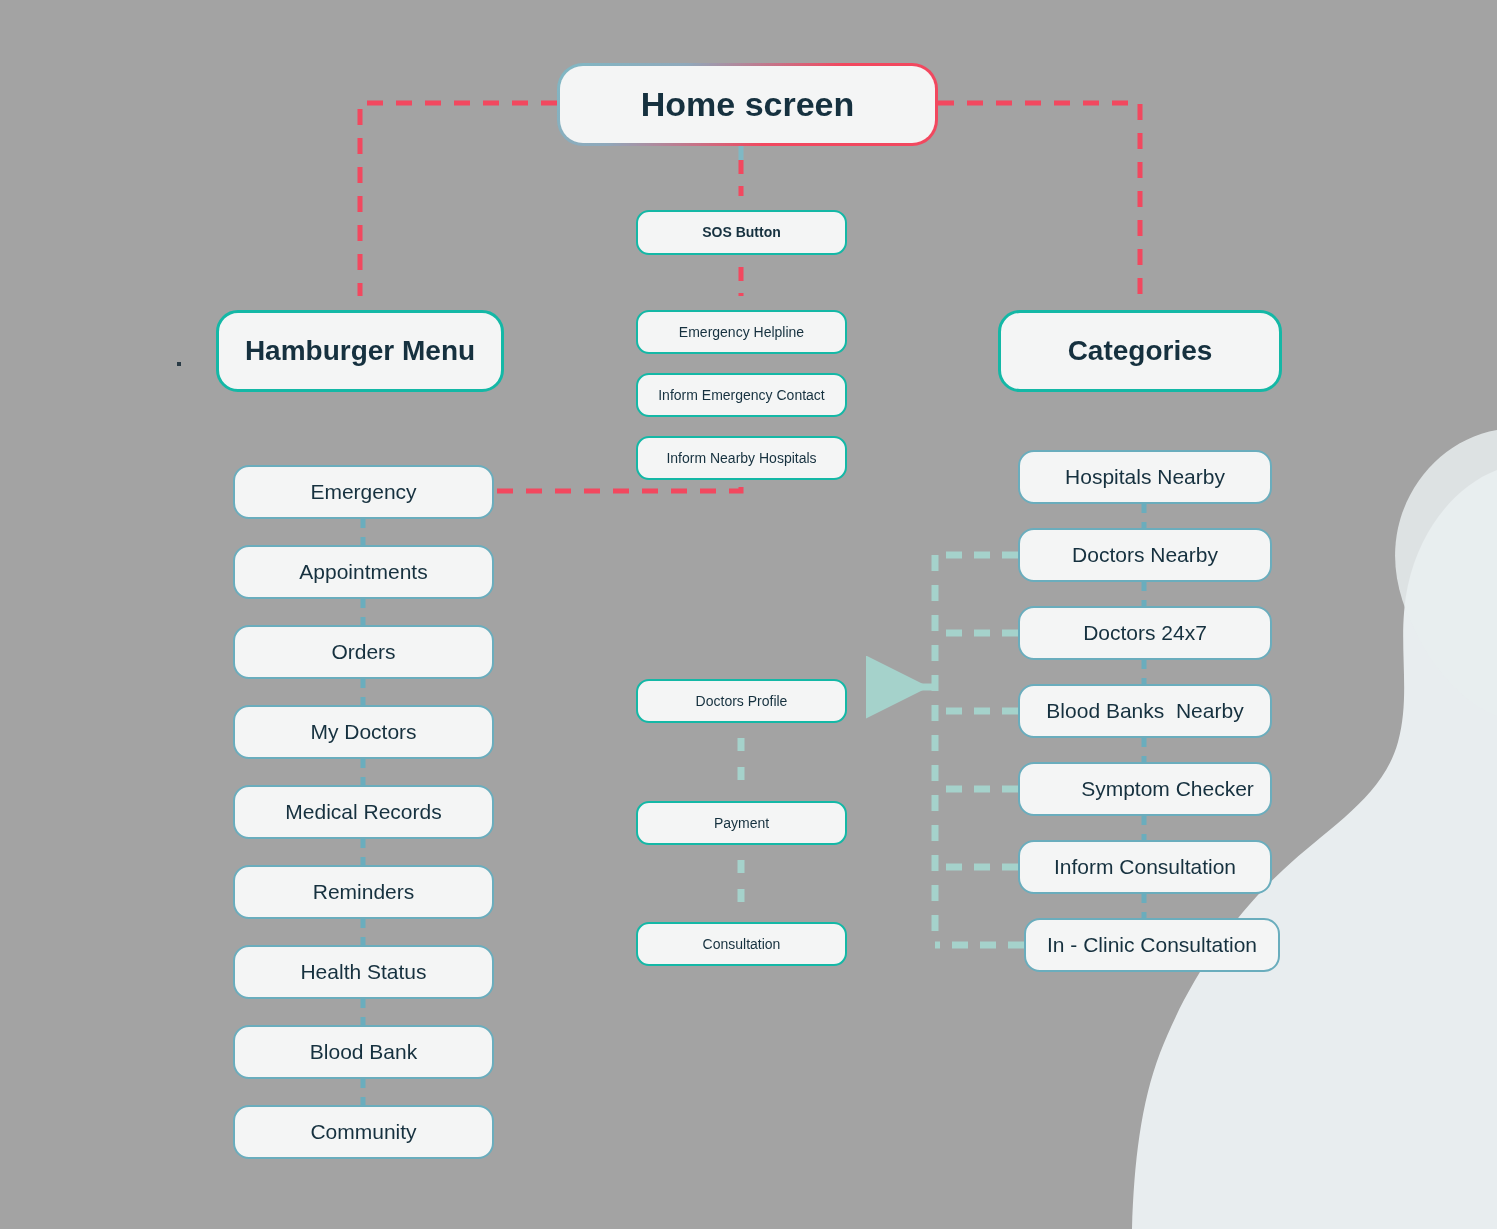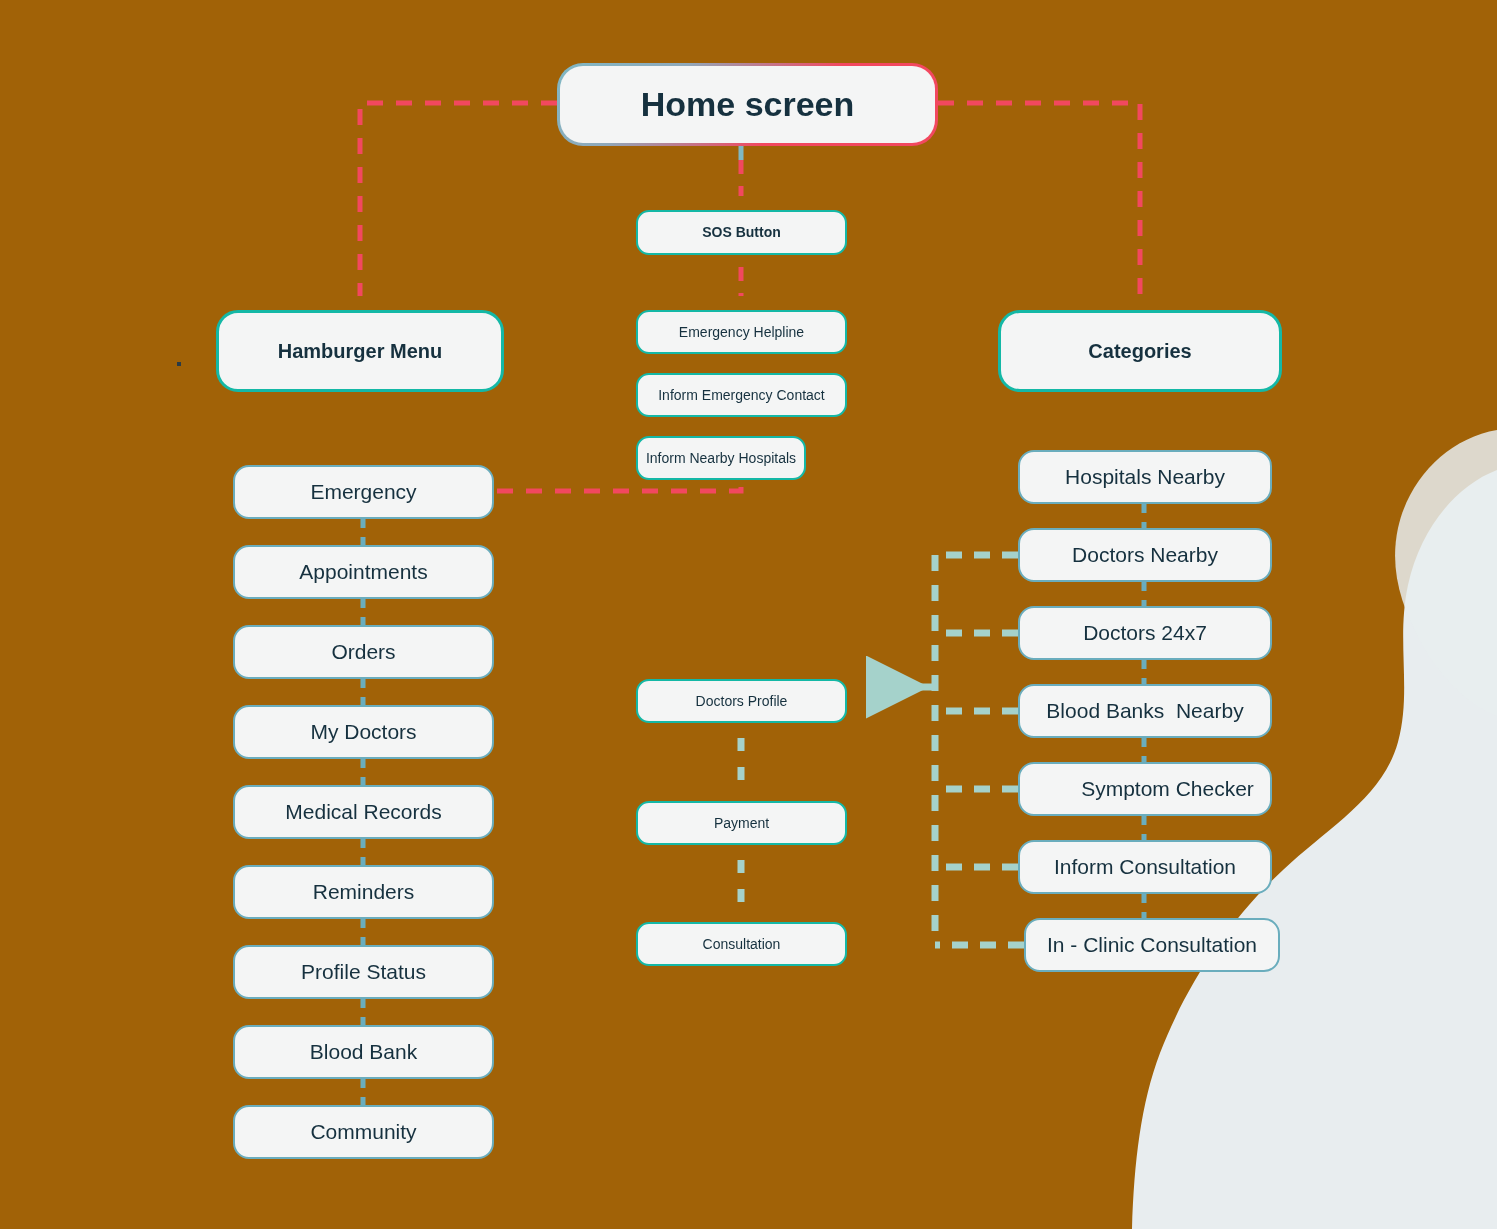--- a/index.html
+++ b/index.html
@@ -7,21 +7,21 @@
     padding: 0;
     background: #f4f5f5;
   }
   body {
     font-family: "Liberation Sans", sans-serif;
   }
   #canvas {
     position: relative;
     width: 1497px;
     height: 1229px;
-    background: #a16207;
+    background: #a3a3a3;
     overflow: hidden;
   }
   #bg-blob {
     position: absolute;
     inset: 0;
     width: 1497px;
     height: 1229px;
     pointer-events: none;
   }
   #wires {
@@ -46,21 +46,21 @@
     z-index: 5;
   }
   .node.teal {
     border: 2px solid #6aadbd;
   }
   .node.red {
     border: 2px solid #14b8a6;
     margin-top: 14px;
   }
   .node.big {
-    font-size: 20px;
+    font-size: 28px;
     font-weight: 700;
     border-radius: 22px;
     border-width: 3px;
   }
   .node.hero {
     font-size: 34px;
     font-weight: 700;
     border-radius: 26px;
     border: 3px solid transparent;
     background:
@@ -177,21 +177,21 @@
 
   <div class="node mid red bold" style="left:636px; top:196px; width:211px; height:45px;">
     <span>SOS Button</span>
   </div>
   <div class="node mid red" style="left:636px; top:296px; width:211px; height:44px;">
     <span>Emergency Helpline</span>
   </div>
   <div class="node mid red" style="left:636px; top:359px; width:211px; height:44px;">
     <span>Inform Emergency Contact</span>
   </div>
-  <div class="node mid red" style="left:636px; top:422px; width:170px; height:44px;text-align:right;">
+  <div class="node mid red" style="left:636px; top:422px; width:211px; height:44px;text-align:right;">
     <span>Inform Nearby Hospitals</span>
   </div>
 
   <div class="node mid red" style="left:636px; top:665px; width:211px; height:44px;">
     <span>Doctors Profile</span>
   </div>
   <div class="node mid red" style="left:636px; top:787px; width:211px; height:44px;">
     <span>Payment</span>
   </div>
   <div class="node mid red" style="left:636px; top:908px; width:211px; height:44px;">
@@ -210,21 +210,21 @@
   <div class="node item teal" style="left:233px; top:705px; width:261px; height:54px;">
     <span>My Doctors</span>
   </div>
   <div class="node item teal" style="left:233px; top:785px; width:261px; height:54px;">
     <span>Medical Records</span>
   </div>
   <div class="node item teal" style="left:233px; top:865px; width:261px; height:54px;">
     <span>Reminders</span>
   </div>
   <div class="node item teal" style="left:233px; top:945px; width:261px; height:54px;">
-    <span>Profile Status</span>
+    <span>Health Status</span>
   </div>
   <div class="node item teal" style="left:233px; top:1025px; width:261px; height:54px;">
     <span>Blood Bank</span>
   </div>
   <div class="node item teal" style="left:233px; top:1105px; width:261px; height:54px;">
     <span>Community</span>
   </div>
 
   <div class="node item teal" style="left:1018px; top:450px; width:254px; height:54px;">
     <span>Hospitals Nearby</span>

